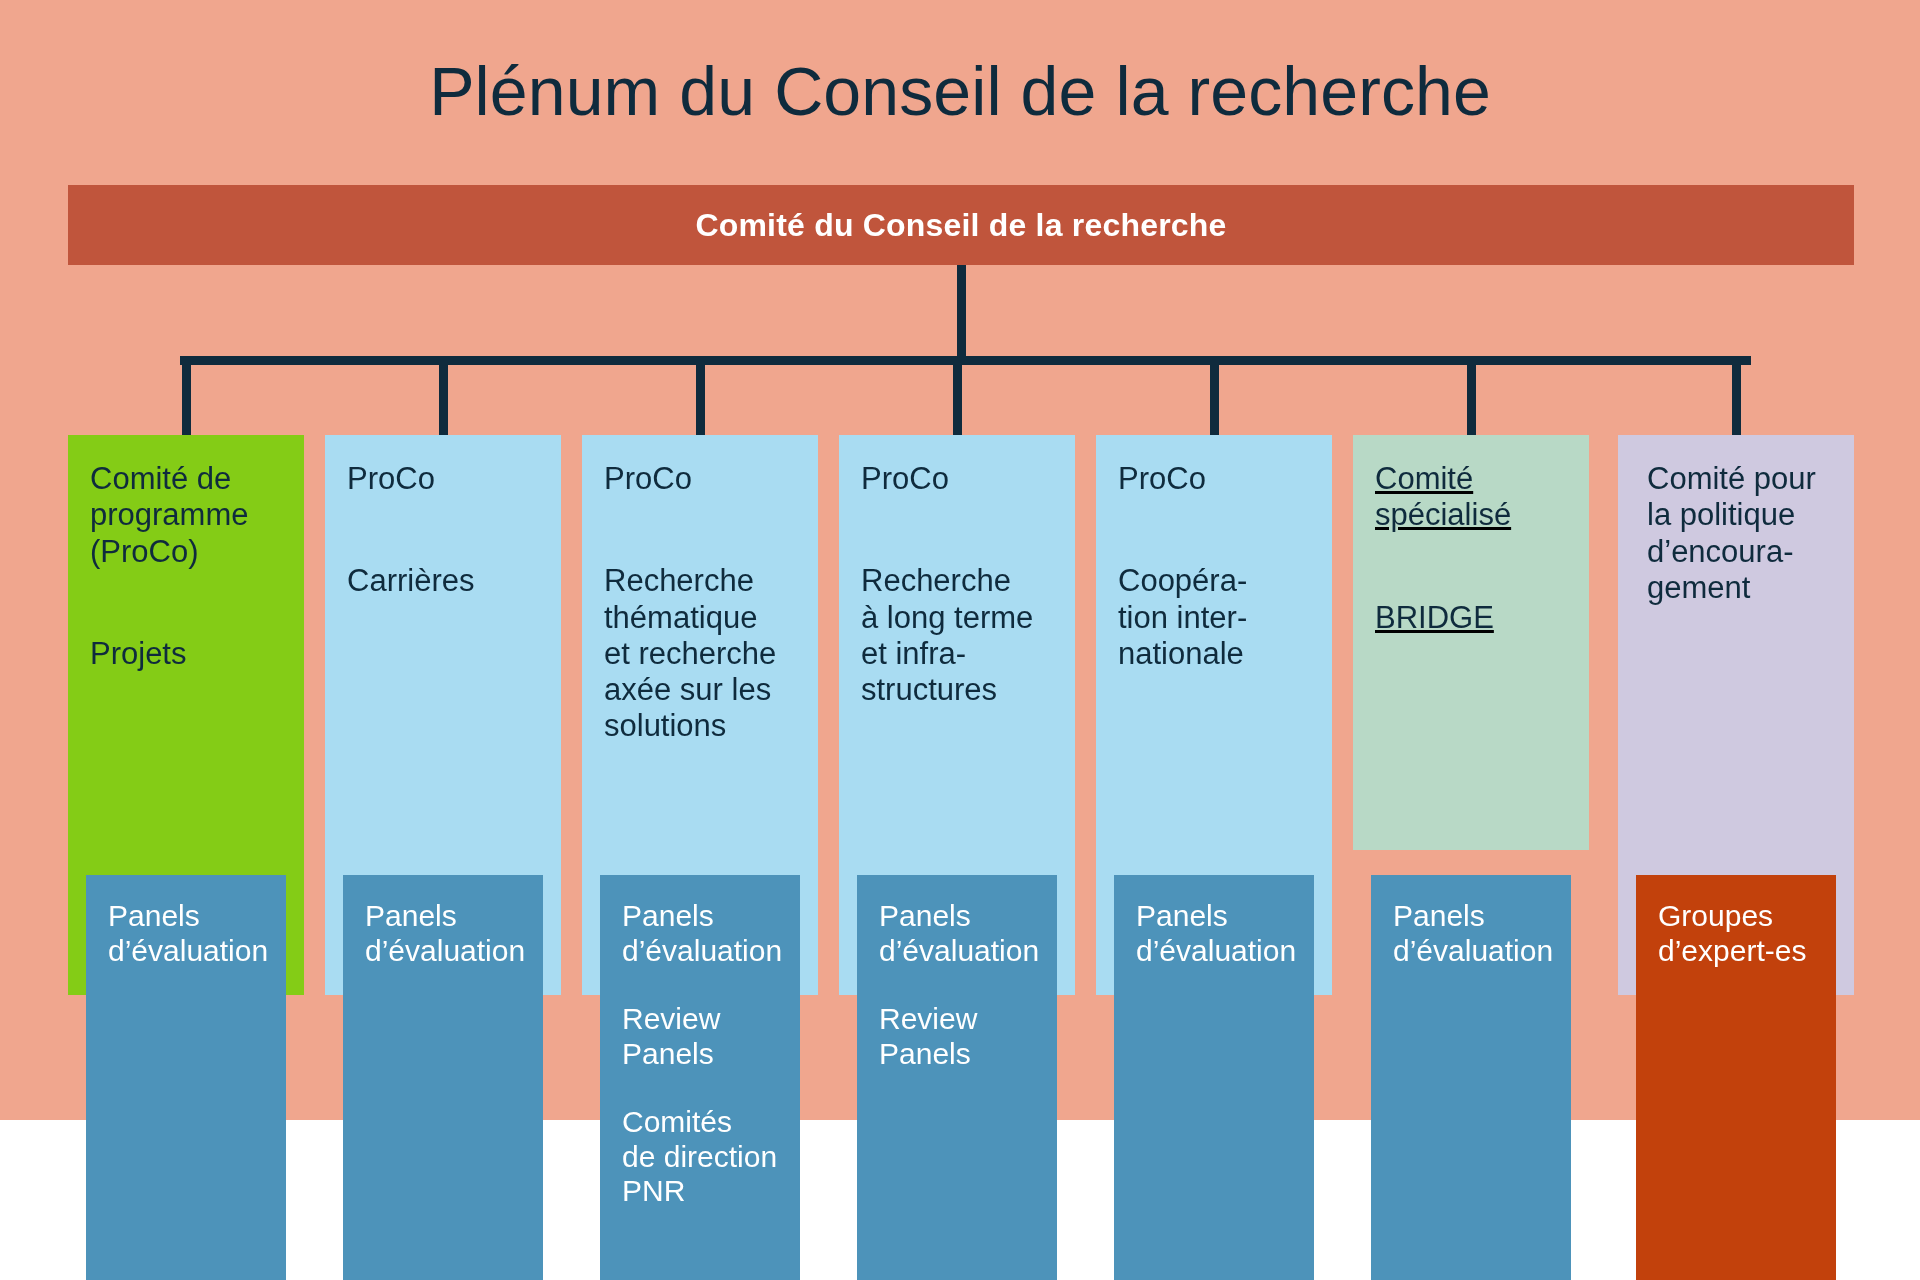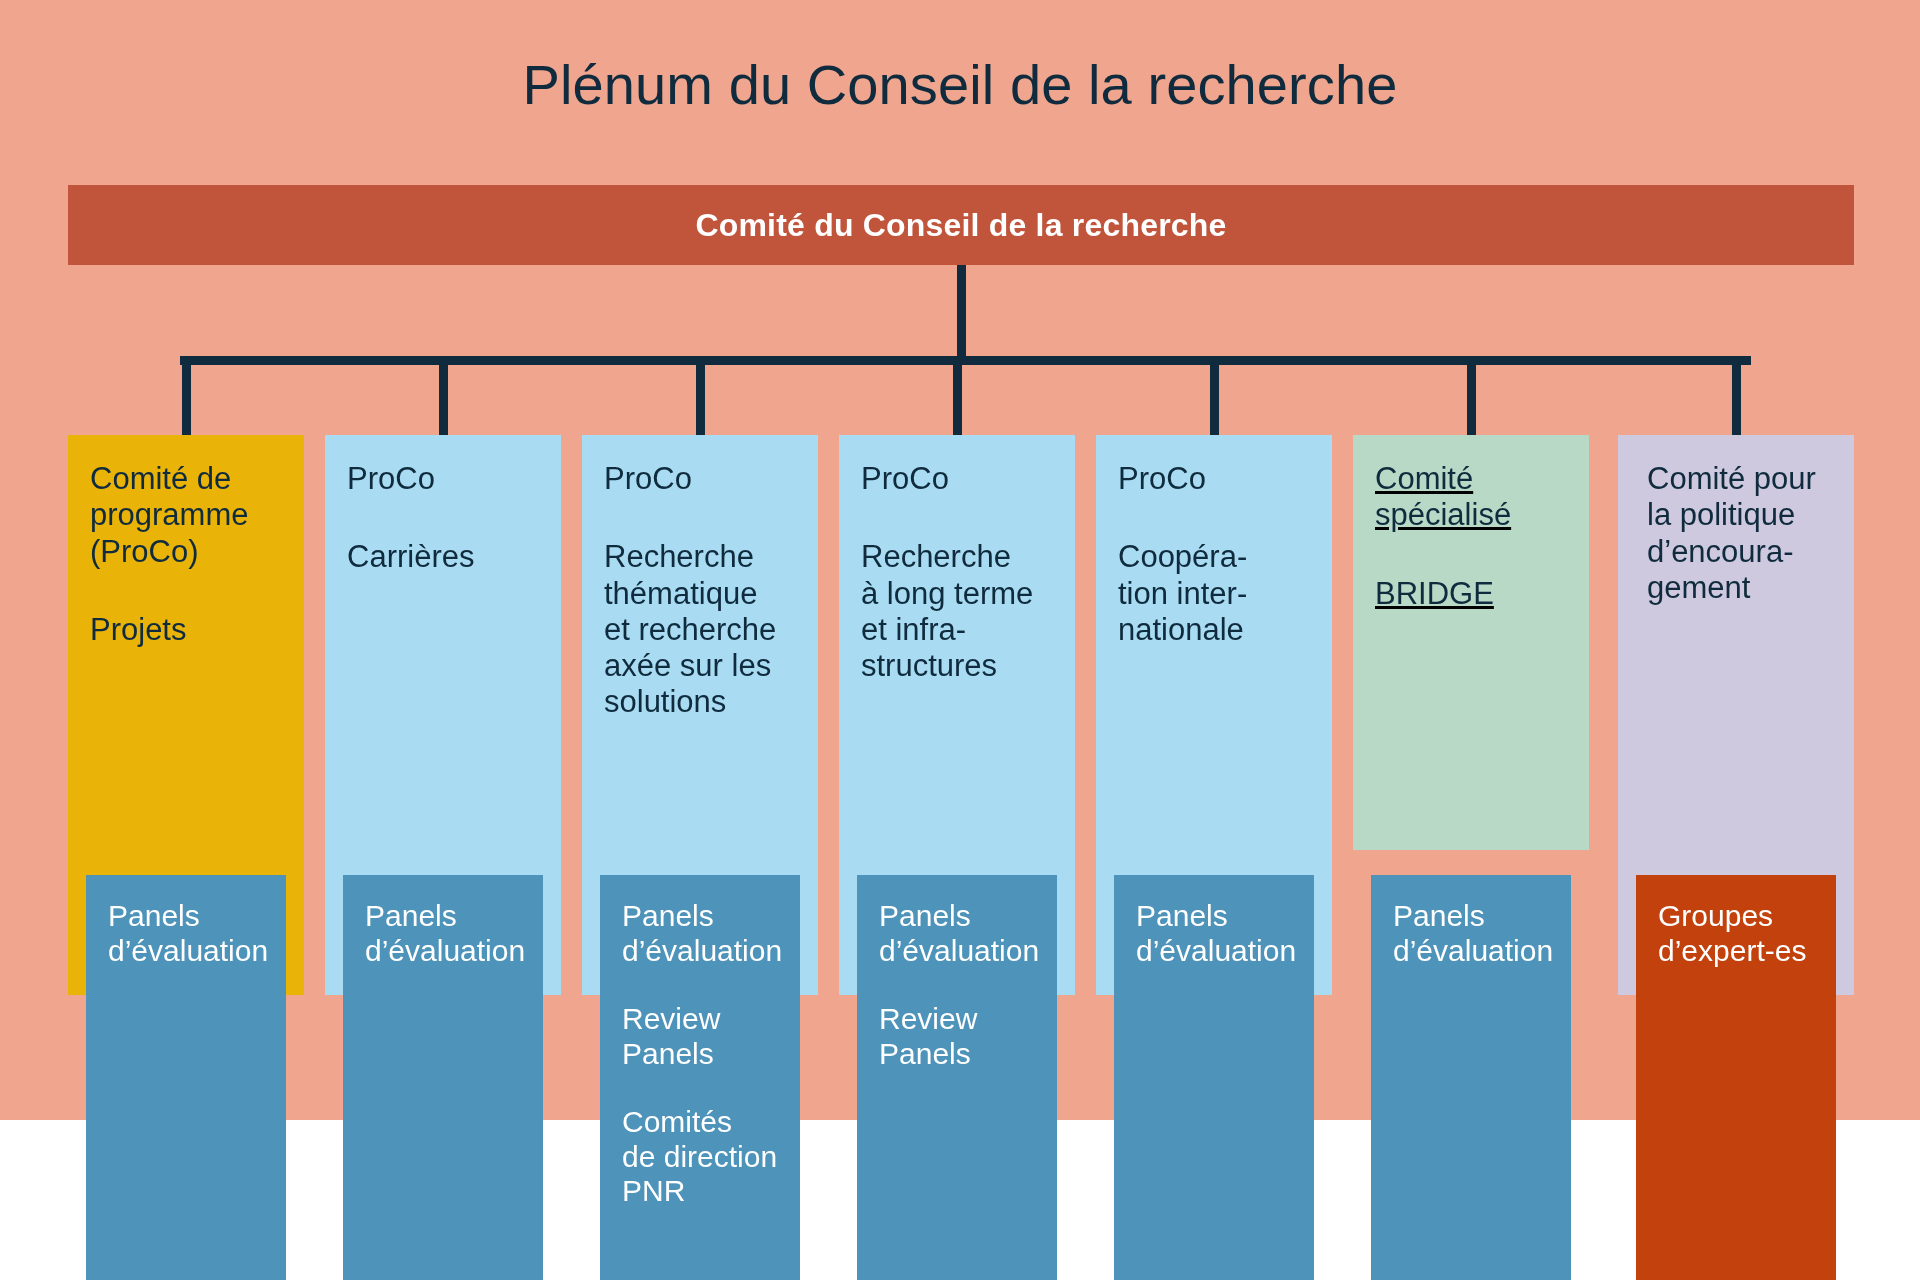--- a/index.html
+++ b/index.html
@@ -27,21 +27,21 @@
     width: 1920px;
     height: 1120px;
     background: #f0a68e;
   }
   #chart-title {
     position: absolute;
     left: 0;
     top: 52px;
     width: 1920px;
     text-align: center;
-    font-size: 56px;
+    font-size: 68px;
     font-weight: 400;
     color: #0f2b3d;
     letter-spacing: 0.1px;
   }
   #header-bar {
     position: absolute;
     left: 68px;
     top: 185px;
     width: 1786px;
     height: 80px;
@@ -89,21 +89,21 @@
   .card-purple { background: #cfc9e0; padding-left: 29px; }
 
   .card-heading {
     font-size: 31px;
     line-height: 1.17;
     color: #0f2b3d;
     white-space: pre-line;
     font-weight: 400;
   }
   .card-sub {
-    margin-top: 42px;
+    margin-top: 66px;
     font-size: 31px;
     line-height: 1.17;
     color: #0f2b3d;
     white-space: pre-line;
     font-weight: 400;
   }
   .panel-box {
     position: absolute;
     box-sizing: border-box;
     padding: 24px 22px 20px 22px;
@@ -140,21 +140,21 @@
       <div class="connector drop" style="position: absolute; left: 182px;"></div>
       <div class="connector drop" style="position: absolute; left: 439px;"></div>
       <div class="connector drop" style="position: absolute; left: 696px;"></div>
       <div class="connector drop" style="position: absolute; left: 953px;"></div>
       <div class="connector drop" style="position: absolute; left: 1210px;"></div>
       <div class="connector drop" style="position: absolute; left: 1467px;"></div>
       <div class="connector drop" style="position: absolute; left: 1732px;"></div>
     </div>
 
   <div id="columns">
-      <div class="card card-blue" style="position: absolute; left: 68px; top: 435px; width: 236px; height: 560px; background: #eab308;">
+      <div class="card card-blue" style="position: absolute; left: 68px; top: 435px; width: 236px; height: 560px; background: #84cc16;">
         <div class="card-heading">Comité de
 programme
 (ProCo)</div>
         <div class="card-sub">Projets</div>
       </div>
       <div class="panel-box panel-blue" style="left: 86px; top: 875px; width: 200px; height: 405px; background: rgb(77, 147, 186);">
         <div class="panel-line">Panels
 d’évaluation</div>
       </div>
       <div class="card card-blue" style="position: absolute; left: 325px; top: 435px; width: 236px; height: 560px; background: rgb(169, 220, 242);">

